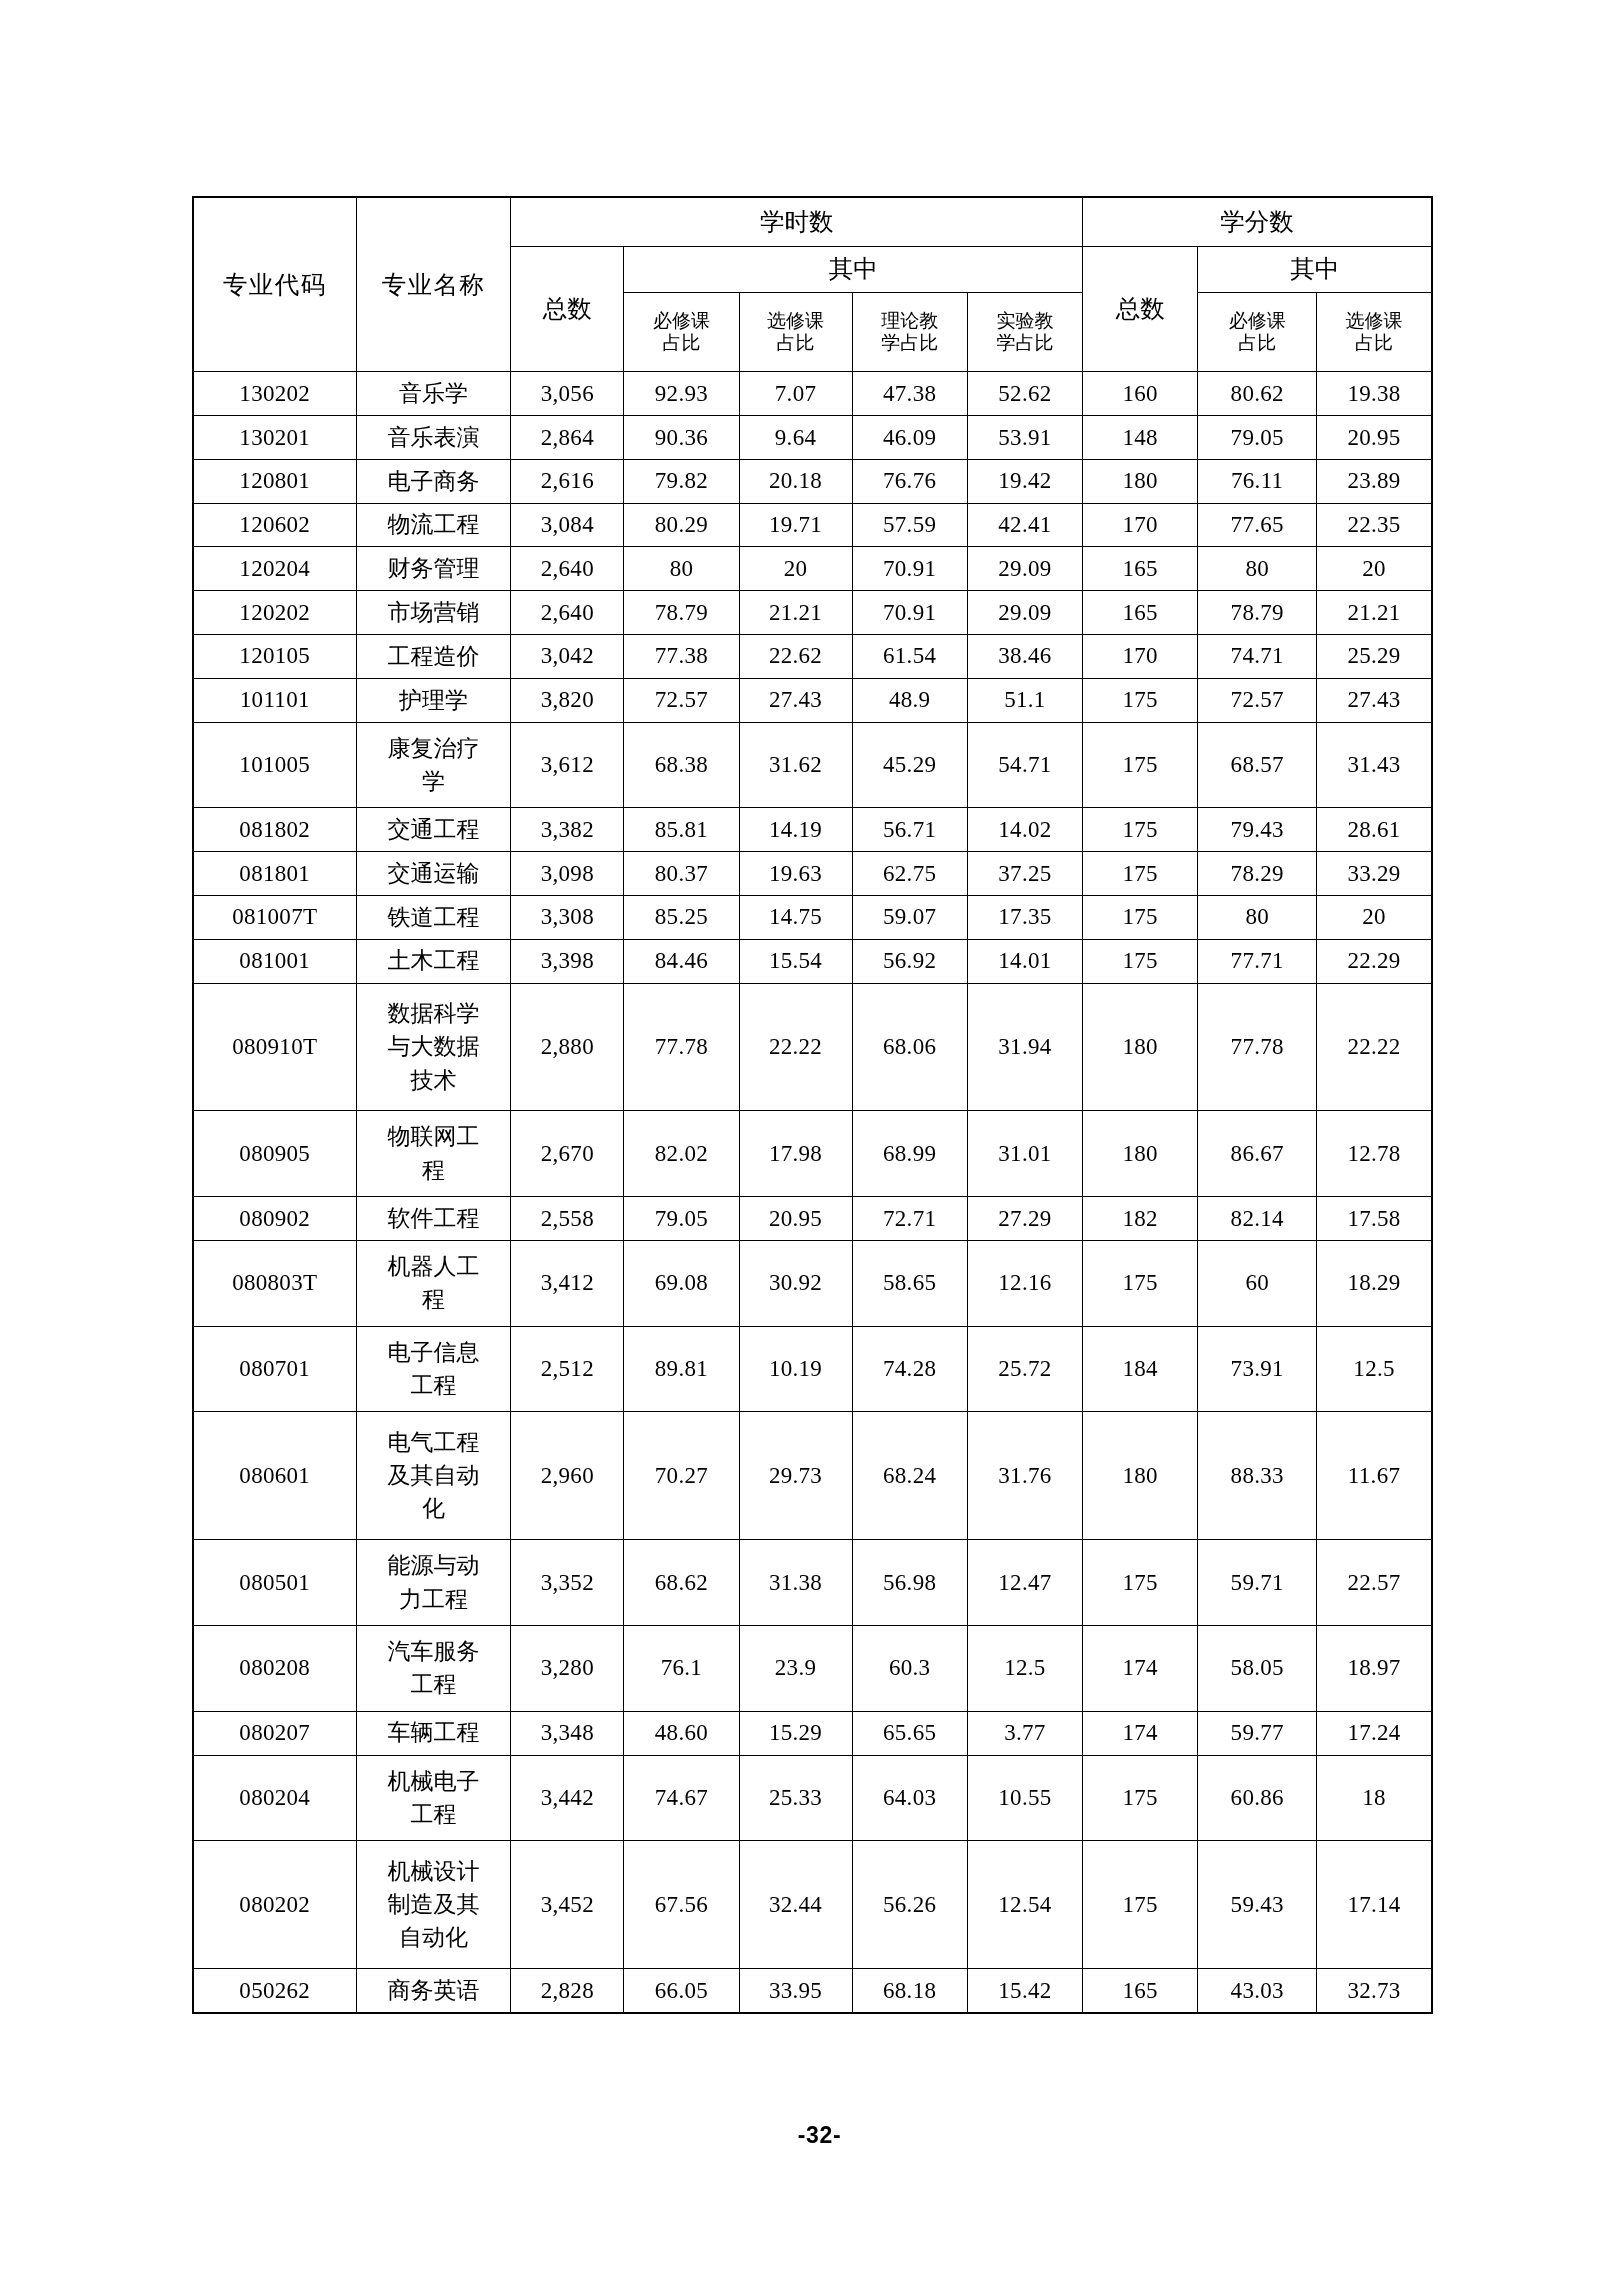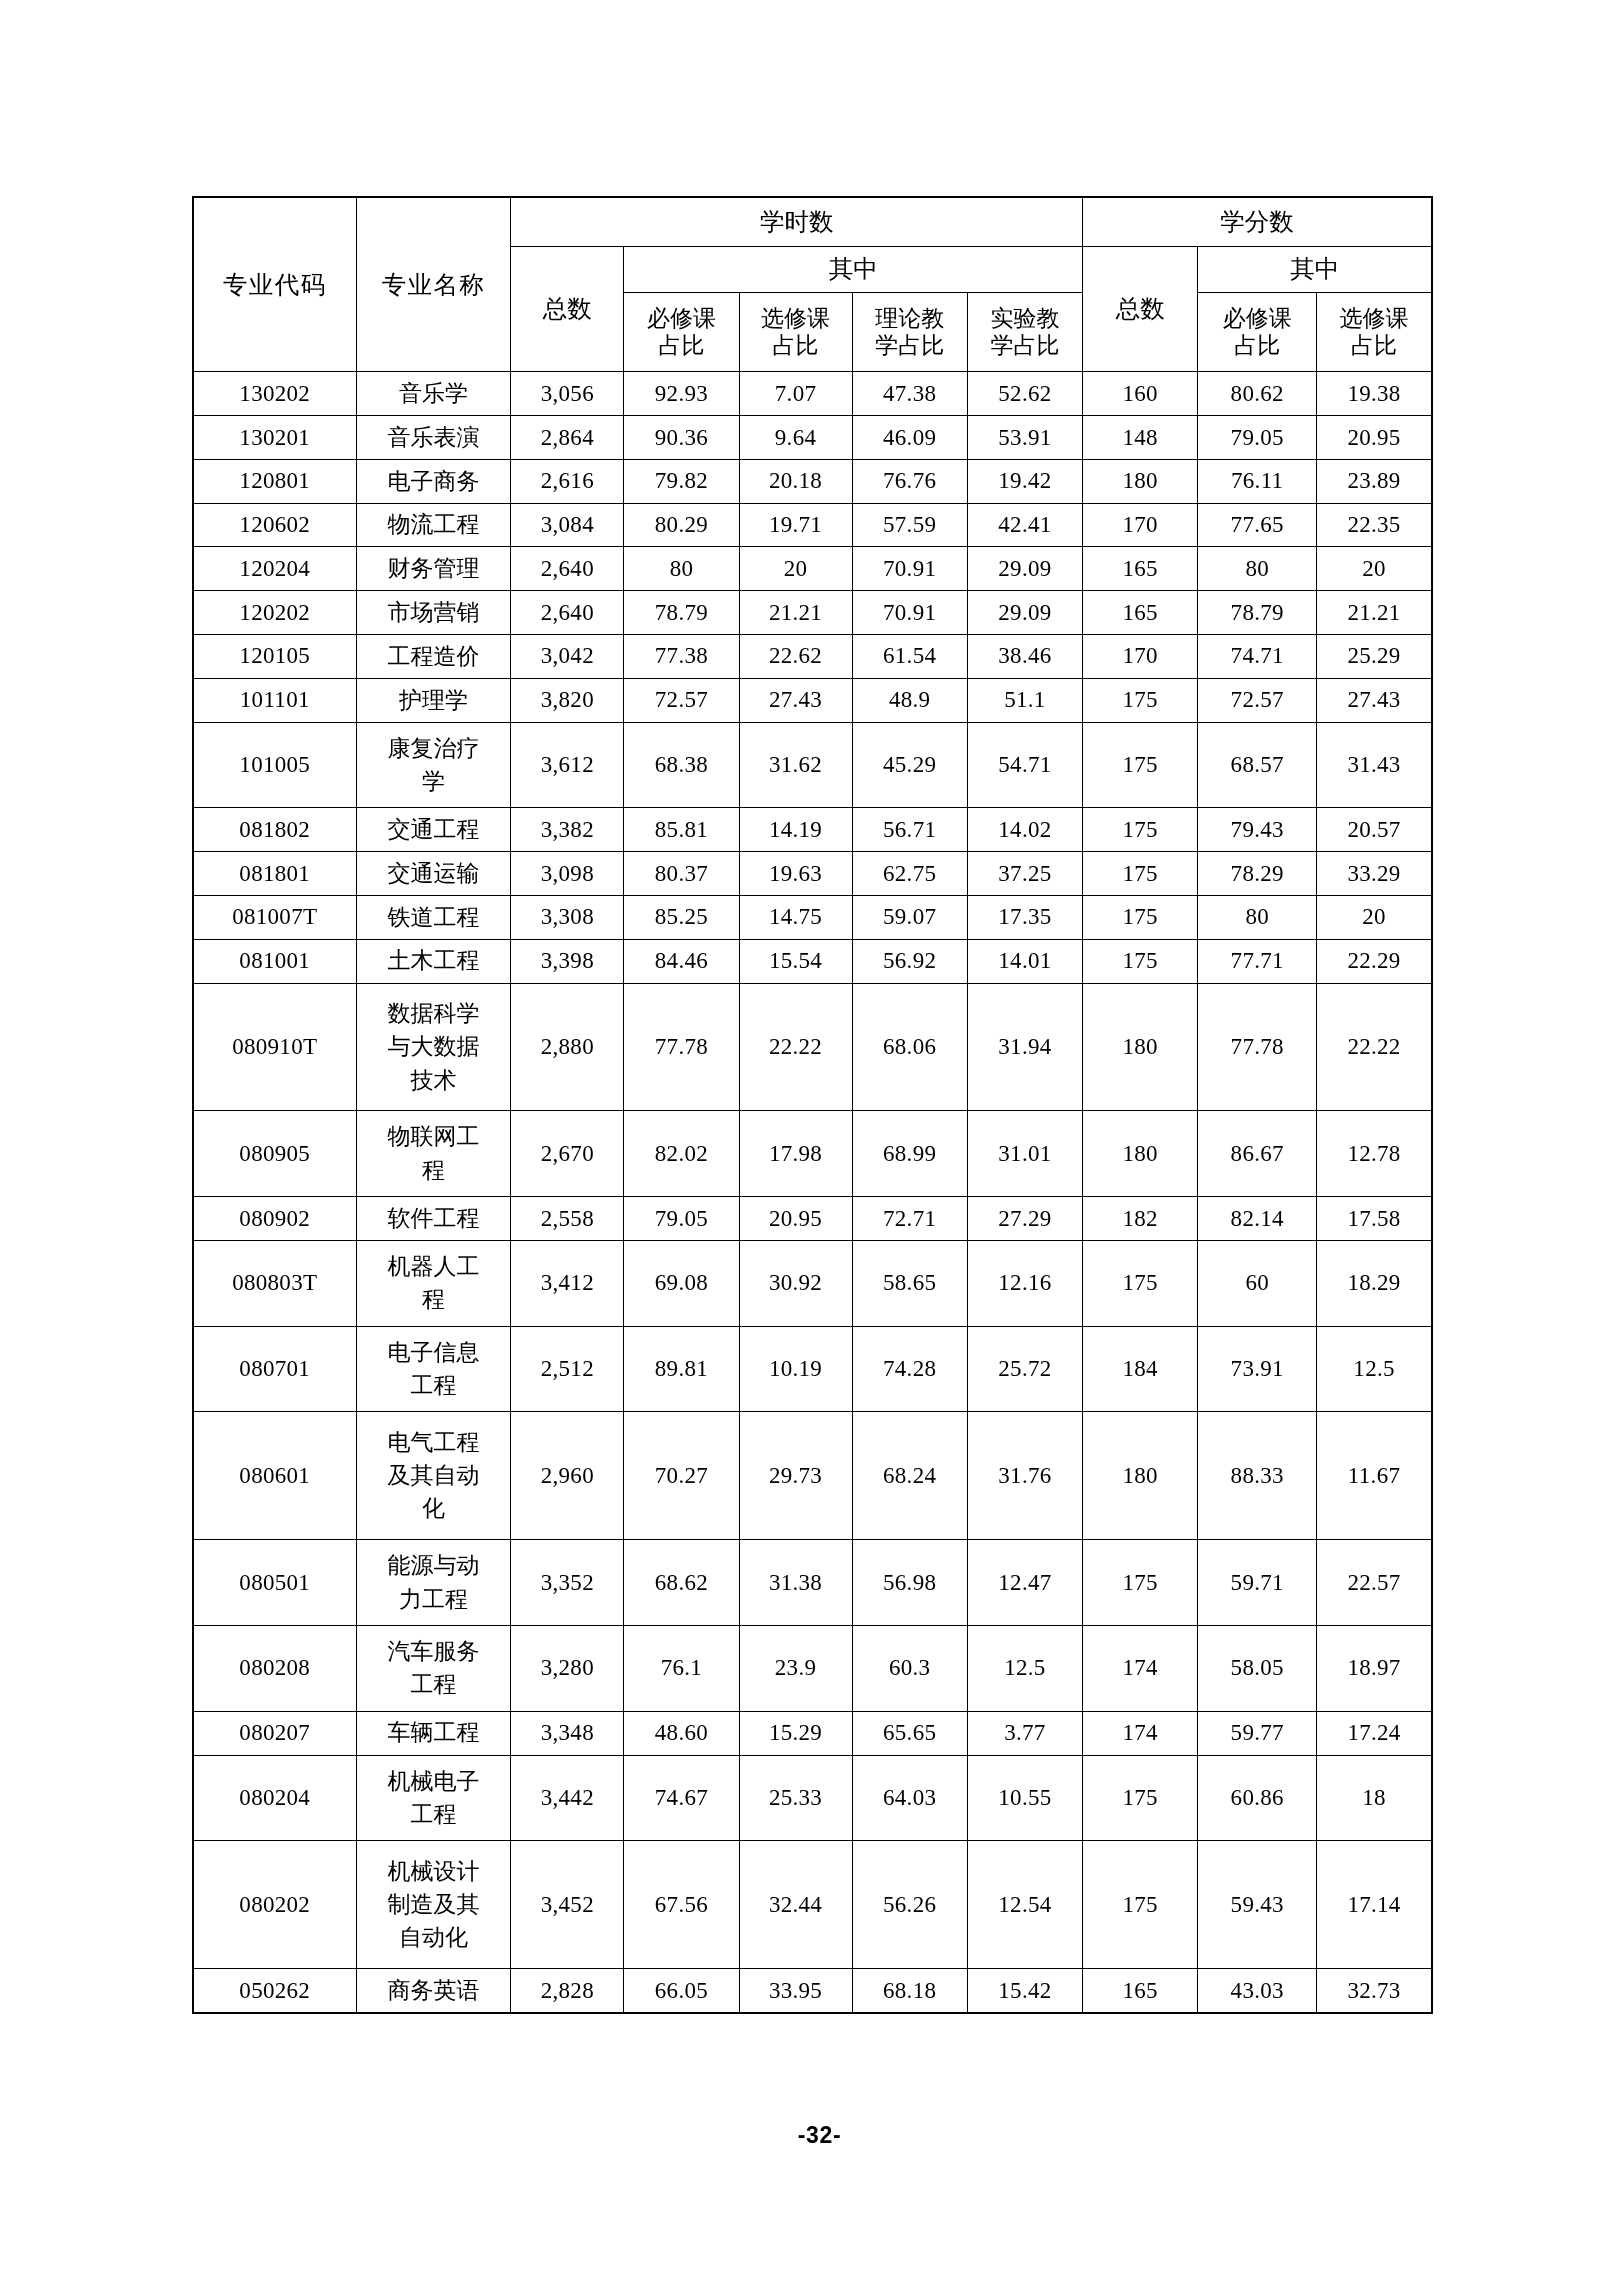--- a/index.html
+++ b/index.html
@@ -67,21 +67,21 @@
   th.side {
     font-size: 24.5px;
     letter-spacing: 1.4px;
   }
   th.mid {
     height: 42px;
     font-size: 24.5px;
   }
   th.sub {
     height: 76px;
-    font-size: 23px;
+    font-size: 19px;
     line-height: 1.18;
   }
   th.tot {
     font-size: 24.5px;
   }
   .sub-l1 { display: block; }
   .sub-l2 { display: block; }
 
   
   td.code { font-size: 23px; letter-spacing: 0.3px; }
@@ -275,21 +275,21 @@
           <tr class="r1">
             <td class="code">081802</td>
             <td class="name">交通工程</td>
             <td class="num">3,382</td>
             <td class="num">85.81</td>
             <td class="num">14.19</td>
             <td class="num">56.71</td>
             <td class="num">14.02</td>
             <td class="num">175</td>
             <td class="num">79.43</td>
-            <td class="num">20.57</td>
+            <td class="num">28.61</td>
           </tr>
           <tr class="r1">
             <td class="code">081801</td>
             <td class="name">交通运输</td>
             <td class="num">3,098</td>
             <td class="num">80.37</td>
             <td class="num">19.63</td>
             <td class="num">62.75</td>
             <td class="num">37.25</td>
             <td class="num">175</td>

